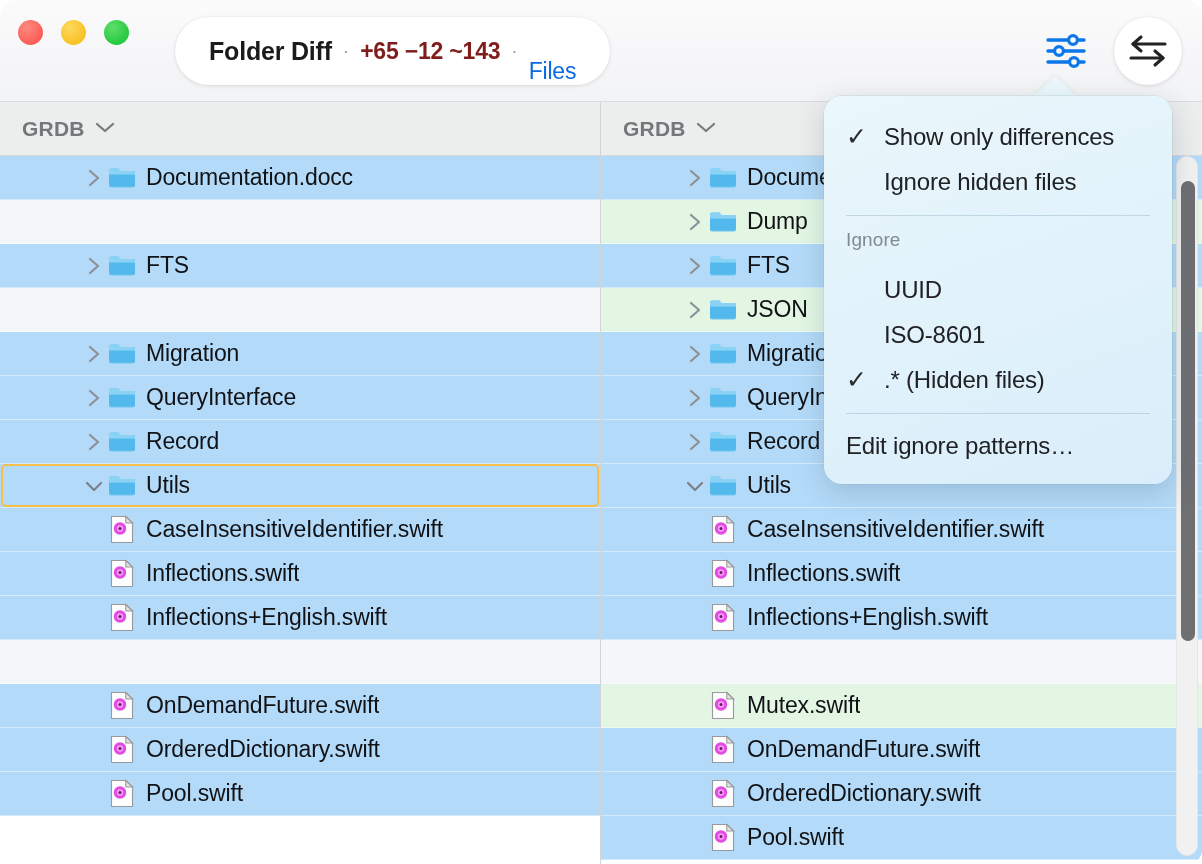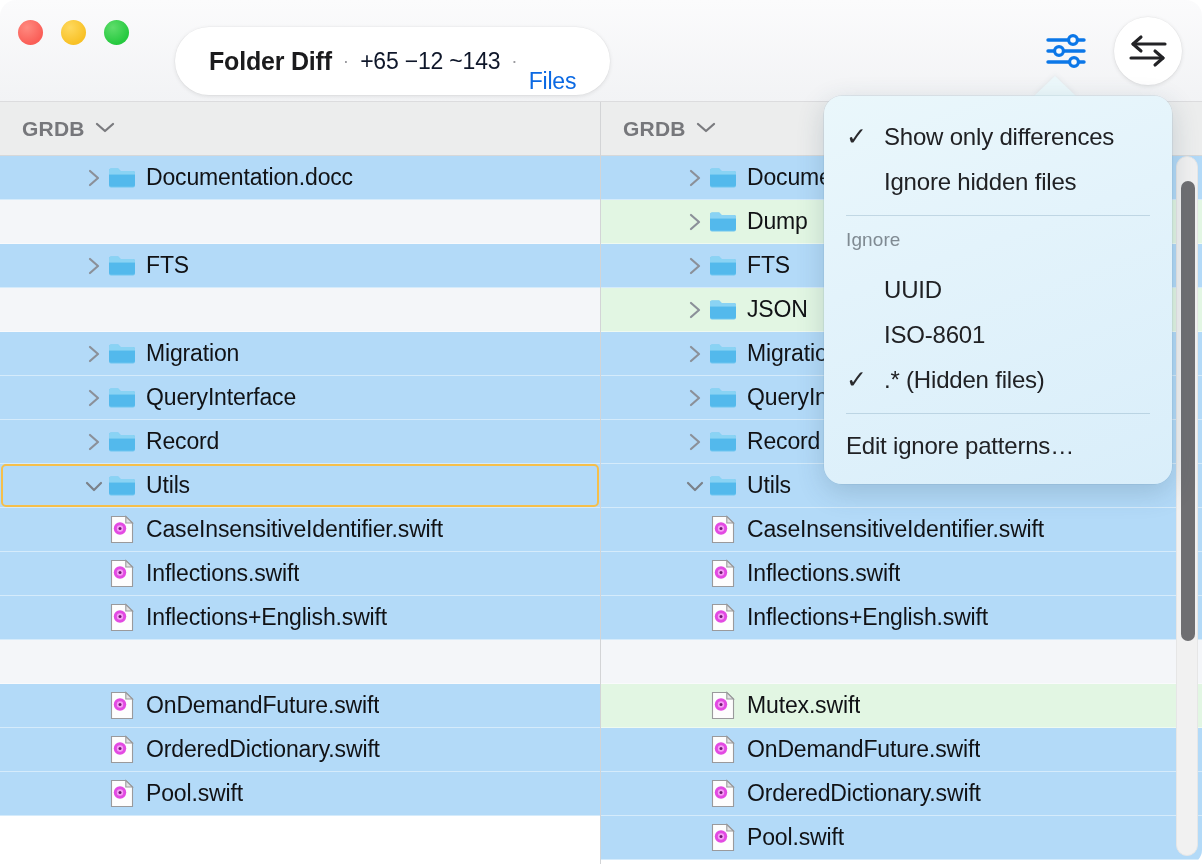--- a/index.html
+++ b/index.html
@@ -41,21 +41,21 @@
     width: 25px; height: 25px;
     border-radius: 50%;
   }
   .light.red    { background: radial-gradient(circle at 36% 30%, #ff8a80, #fa5e57 70%); }
   .light.yellow { background: radial-gradient(circle at 36% 30%, #ffd95e, #f8c126 70%); }
   .light.green  { background: radial-gradient(circle at 36% 30%, #5fdd6b, #26c93f 70%); }
 
   #title-pill {
     position: absolute;
     left: 175px;
-    top: 27px;
+    top: 17px;
     height: 68px;
     padding: 0 34px;
     display: flex;
     align-items: center;
     gap: 11px;
     background: #ffffff;
     border-radius: 34px;
     box-shadow: 0 1px 4px rgba(0,0,0,0.10), 0 0 0 0.5px rgba(0,0,0,0.035);
     white-space: nowrap;
   }
@@ -67,22 +67,23 @@
   }
   #title-pill .dot {
     font-size: 19px;
     color: #9b9ba0;
     line-height: 1;
     position: relative;
     top: -1px;
   }
   #title-pill .stats {
     font-size: 23px;
-    color: #0f172a;
+    color: #7f1d1d;
     letter-spacing: -0.2px;
+    font-weight: bold;
   }
   #title-pill .files-link {
     font-size: 23px;
     color: #0b69e3;
     letter-spacing: -0.2px;
     cursor: pointer;
     margin-top: 40px;
   }
 
   

